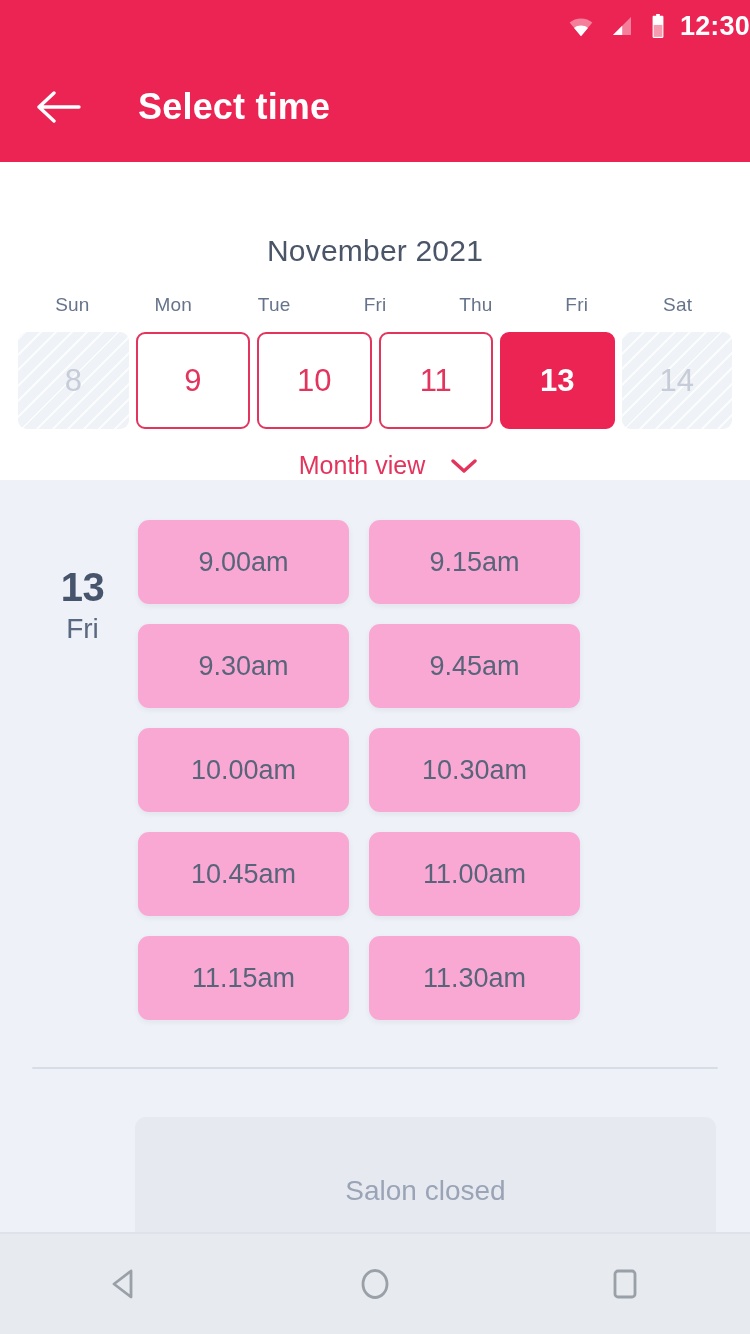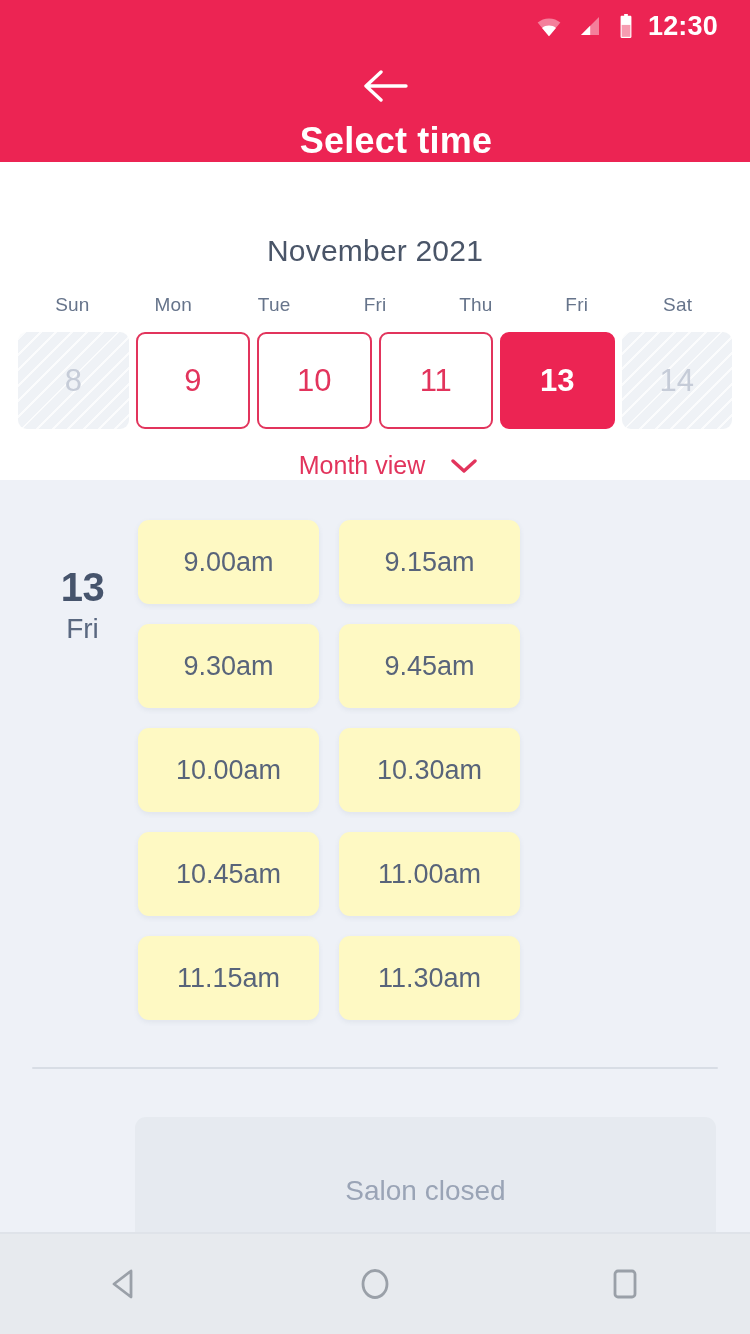--- a/index.html
+++ b/index.html
@@ -10,37 +10,37 @@
     overflow: hidden;
   }
   #app { position: relative; width: 750px; height: 1334px; }
 
   
   .statusbar {
     position: absolute; top: 0; left: 0;
     width: 750px; height: 52px;
     background: #ec2453;
     display: flex; align-items: center; justify-content: flex-end;
-    padding-right: 32px;
+    padding-right: 0;
   }
   .sb-icons { display: flex; align-items: center; gap: 16px; }
   .sb-wifi { width: 26px; height: 26px; display: block; }
   .sb-signal { width: 24px; height: 24px; display: block; }
   .sb-batt { width: 16px; height: 26px; display: block; }
   .sb-time {
     color: #ffffff; font-size: 27px; font-weight: bold;
     letter-spacing: .2px; margin-left: 14px; line-height: 1;
   }
 
   
   .appbar {
     position: absolute; top: 52px; left: 0;
     width: 750px; height: 110px;
     background: #ec2453;
-    display: flex; align-items: center; flex-direction: column;
+    display: flex; align-items: center;
   }
   .back-btn {
     width: 74px; height: 74px; margin-left: 22px;
     display: flex; align-items: center; justify-content: center;
     cursor: pointer;
   }
   .appbar-title {
     color: #ffffff; font-size: 36px; font-weight: bold;
     margin-left: 42px; letter-spacing: .2px;
   }
@@ -106,21 +106,21 @@
     line-height: 1.05; letter-spacing: -.5px;
   }
   .day-label .dname {
     font-size: 28px; color: #5a6880; line-height: 1.35; margin-top: 2px;
   }
   .slot-grid {
     flex: 1; display: flex; flex-wrap: wrap; gap: 20px;
     align-content: flex-start; padding-left: 3px;
   }
   .slot {
-    width: 181px; height: 84px; background: #fef9c3;
+    width: 211px; height: 84px; background: #f9a8d4;
     border-radius: 11px;
     box-shadow: 0 2px 5px rgba(100,116,139,.10);
     display: flex; align-items: center; justify-content: center;
     color: #58647a; font-size: 27px; cursor: pointer;
   }
   .divider {
     height: 2px; background: #d8dde5;
     margin: 47px 32px 0 32px; border-radius: 2px;
   }
   .day-group.second { padding-top: 48px; }

